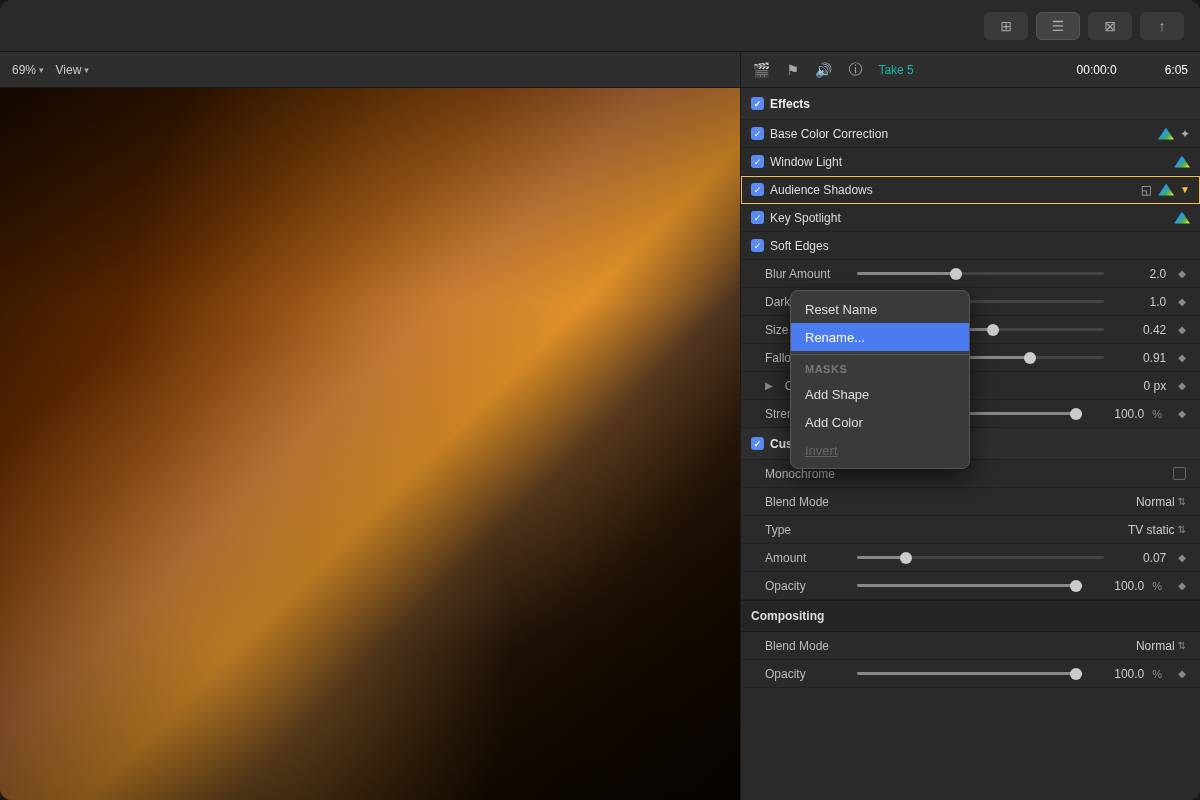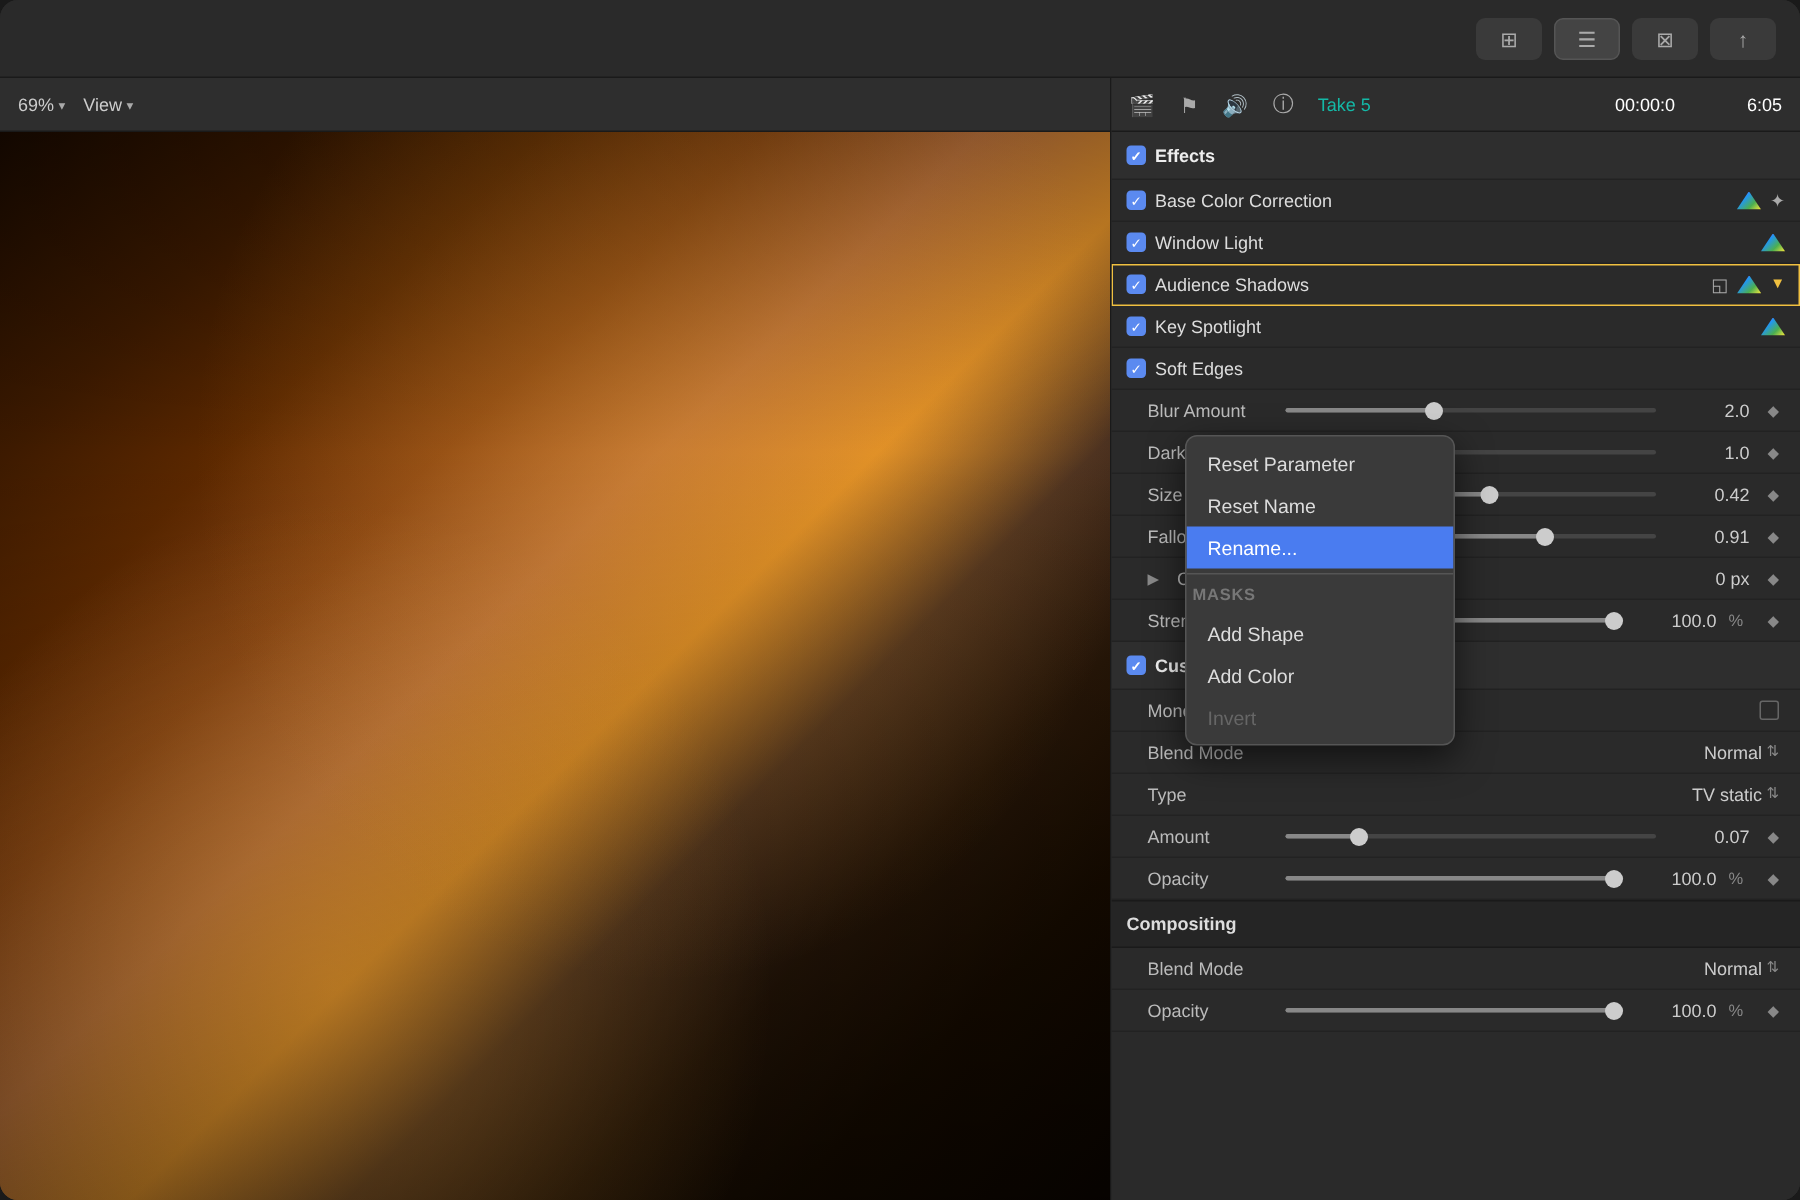--- a/index.html
+++ b/index.html
@@ -290,20 +290,21 @@
       font-size: 12px;
       color: #bbb;
     }
     .checkbox-empty {
       width: 13px; height: 13px;
       border: 1px solid #666;
       border-radius: 2px;
     }
     .select-value {
       display: flex;
+      align-items: center;
       gap: 3px;
       font-size: 12px;
       color: #ccc;
     }
     .select-arrows {
       font-size: 10px;
       color: #888;
     }
 
     
@@ -351,26 +352,27 @@
       background: #4a7cf0;
     }
     .menu-separator {
       height: 1px;
       background: #555;
       margin: 3px 0;
     }
     .menu-item.disabled {
       color: #666;
       pointer-events: none;
+      text-decoration: underline;
     }
     .menu-section-label {
       height: 22px;
       display: flex;
       align-items: center;
-      padding: 0 4px;
+      padding: 0 14px;
       font-size: 11px;
       color: #777;
       font-weight: 600;
       letter-spacing: 0.5px;
     }
 
     
     .video-panel {
       display: flex;
       flex-direction: column;
@@ -634,21 +636,20 @@
           <span class="param-value">100.0</span>
           <span class="param-unit">%</span>
           <span class="param-diamond">◆</span>
         </div>
 
       </div>
     </div>
   </div>
 
   <div class="context-menu">
-    <div class="menu-item">Reset Parameter</div>
     <div class="menu-item">Reset Name</div>
     <div class="menu-item active">Rename...</div>
     <div class="menu-separator"></div>
     <div class="menu-section-label">MASKS</div>
     <div class="menu-item">Add Shape</div>
     <div class="menu-item">Add Color</div>
     <div class="menu-item disabled">Invert</div>
   </div>
 
 </div>

